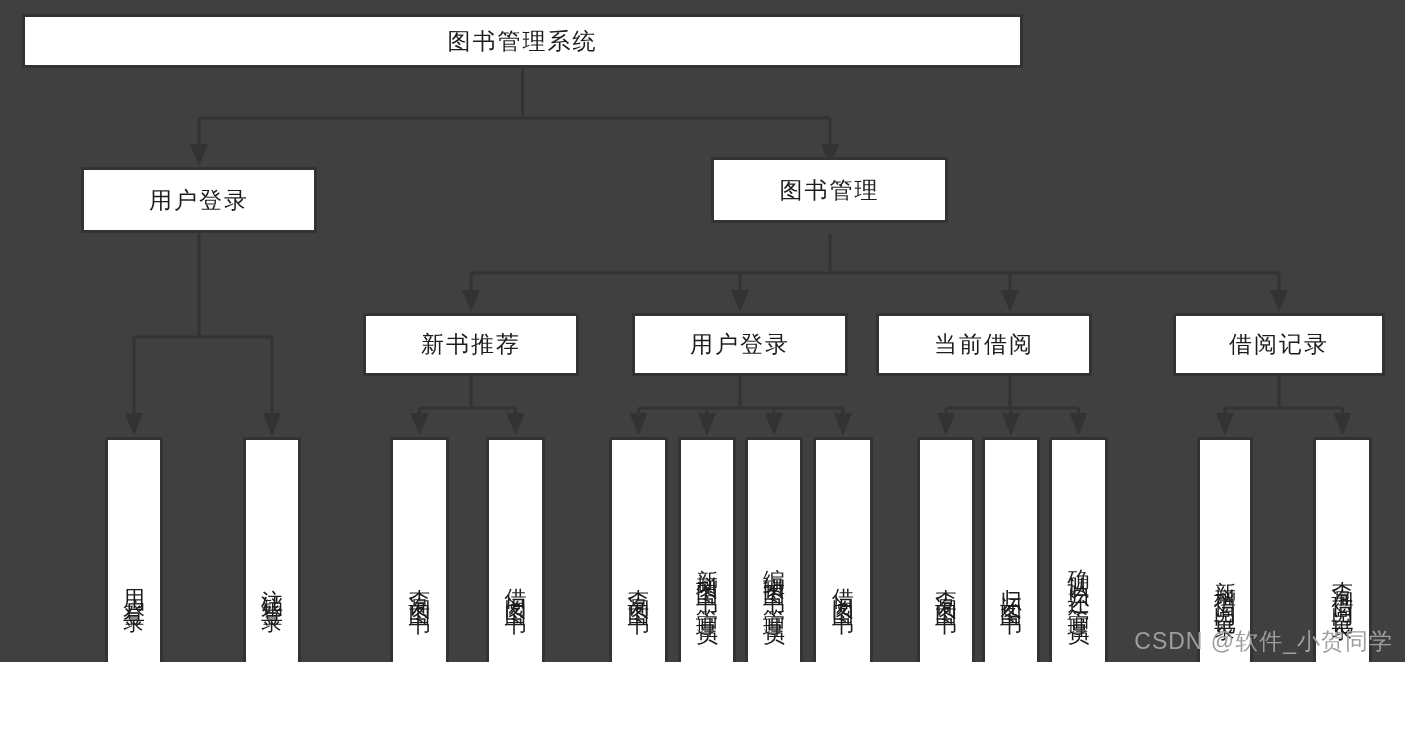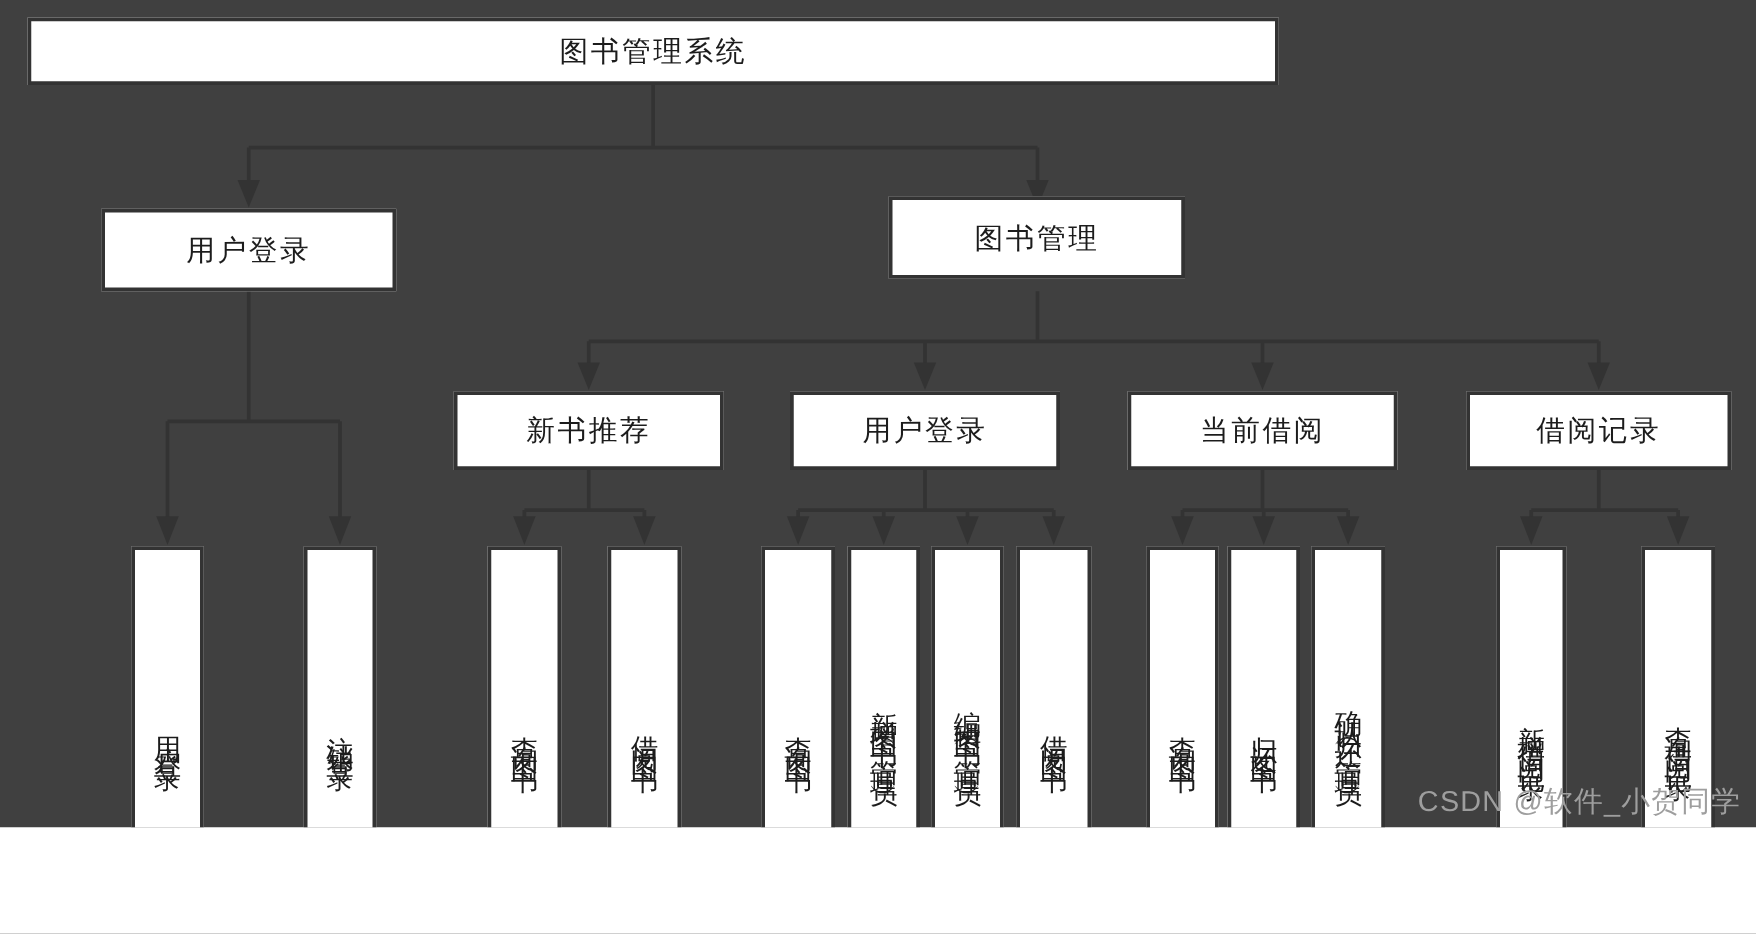--- a/index.html
+++ b/index.html
@@ -90,21 +90,21 @@
   <div class="node" style="left:711px;top:157px;width:237px;height:66px;text-align:center;">
     <span class="h-label">图书管理</span>
   </div>
 
   <div class="node" style="left:363px;top:313px;width:216px;height:63px;font-family:Liberation Serif, serif;">
     <span class="h-label">新书推荐</span>
   </div>
   <div class="node" style="left:632px;top:313px;width:216px;height:63px;">
     <span class="h-label">用户登录</span>
   </div>
-  <div class="node" style="left:902px;top:313px;width:216px;height:63px;">
+  <div class="node" style="left:876px;top:313px;width:216px;height:63px;">
     <span class="h-label">当前借阅</span>
   </div>
   <div class="node" style="left:1173px;top:313px;width:212px;height:63px;">
     <span class="h-label">借阅记录</span>
   </div>
 
   <div class="node" style="left:105px;top:437px;width:58px;height:299px;">
     <span class="v-label">用户登录</span>
   </div>
   <div class="node" style="left:243px;top:437px;width:58px;height:299px;">

